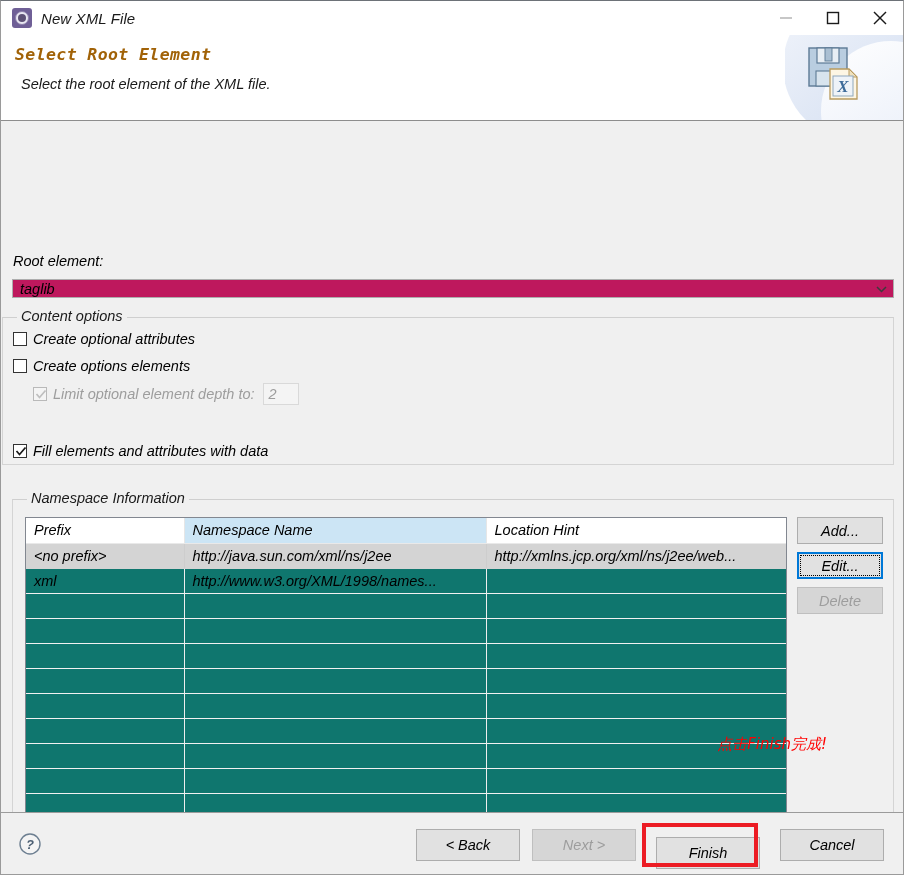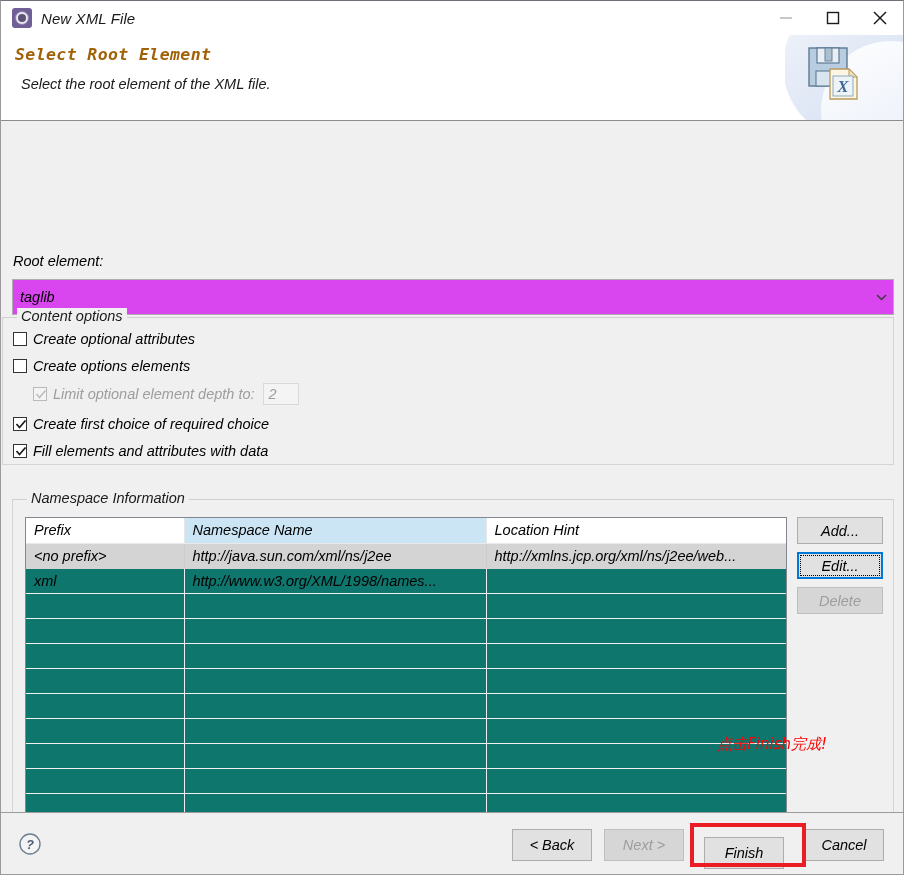--- a/index.html
+++ b/index.html
@@ -138,22 +138,22 @@
   }
 
   .label-root {
     position: absolute;
     left: 12px; top: 132px;
     font-size: 14.5px;
   }
   .combo {
     position: absolute;
     left: 11px; top: 158px;
-    width: 882px; height: 36px;
-    background: #d946ef;
+    width: 882px; height: 19px;
+    background: #be185d;
     border: 1px solid #adadad;
     display: flex;
     align-items: center;
   }
   .combo-value {
     padding-left: 7px;
     font-size: 14.5px;
     color: #000;
     flex: 1 1 auto;
     overflow: hidden;
@@ -314,21 +314,21 @@
     position: absolute;
     left: 17px; top: 19px;
     width: 24px; height: 24px;
   }
   .footer-btns {
     position: absolute;
     right: 19px; top: 16px;
     display: flex;
     gap: 12px;
   }
-  .footer-btns .btn { width: 80px; height: 32px; }
+  .footer-btns .btn { width: 104px; height: 32px; }
   #btn-finish-wrap {
     position: relative;
     padding: 8px;
   }
   #btn-finish-wrap .redbox {
     position: absolute;
     left: -6px; top: -6px;
     width: 116px; height: 44px;
     border: 4px solid #ec1c24;
     pointer-events: none;
@@ -416,28 +416,20 @@
       <div class="cbrow disabled" style="left:30px; top:66px;">
         <span class="cbox disabled">
           <svg width="12" height="12" viewBox="0 0 12 12">
               <path d="M1.5 6 L4.5 9.5 L10.5 2.5" fill="none" stroke="#bfbfbf" stroke-width="1.7"></path>
             </svg>
         </span>
         <span>Limit optional element depth to:</span>
         <span class="numfield">2</span>
       </div>
 
-      <div class="cbrow" style="left:10px; top:96px;">
-        <span class="cbox">
-          <svg width="12" height="12" viewBox="0 0 12 12">
-              <path d="M1.5 6 L4.5 9.5 L10.5 2.5" fill="none" stroke="#1a1a1a" stroke-width="1.7"></path>
-            </svg>
-        </span>
-        <span>Create first choice of required choice</span>
-      </div>
 
       <div class="cbrow" style="left:10px; top:123px;">
         <span class="cbox">
           <svg width="12" height="12" viewBox="0 0 12 12">
               <path d="M1.5 6 L4.5 9.5 L10.5 2.5" fill="none" stroke="#1a1a1a" stroke-width="1.7"></path>
             </svg>
         </span>
         <span>Fill elements and attributes with data</span>
       </div>
     </div>

